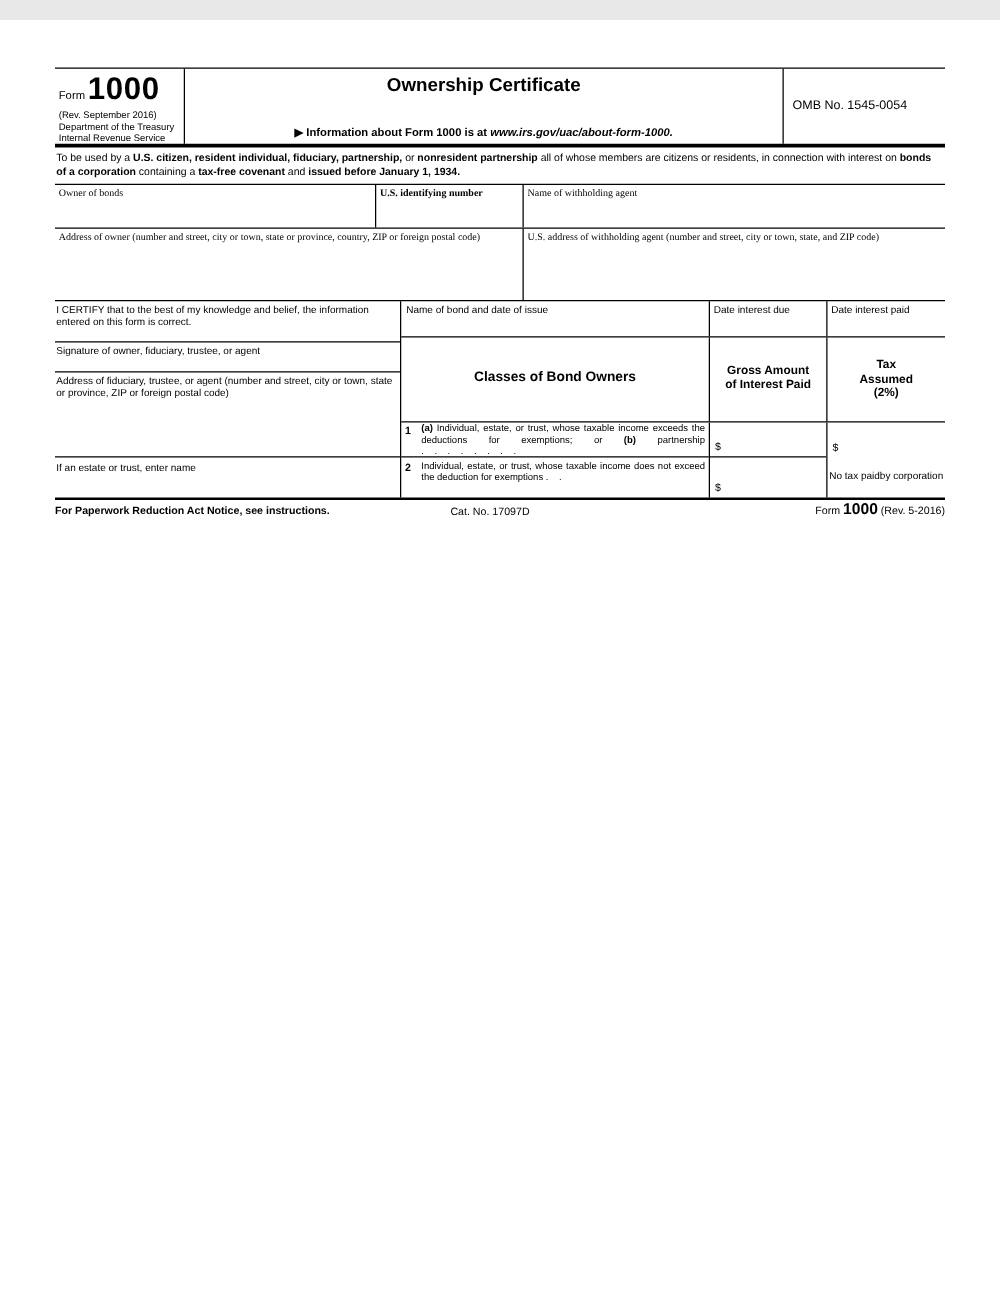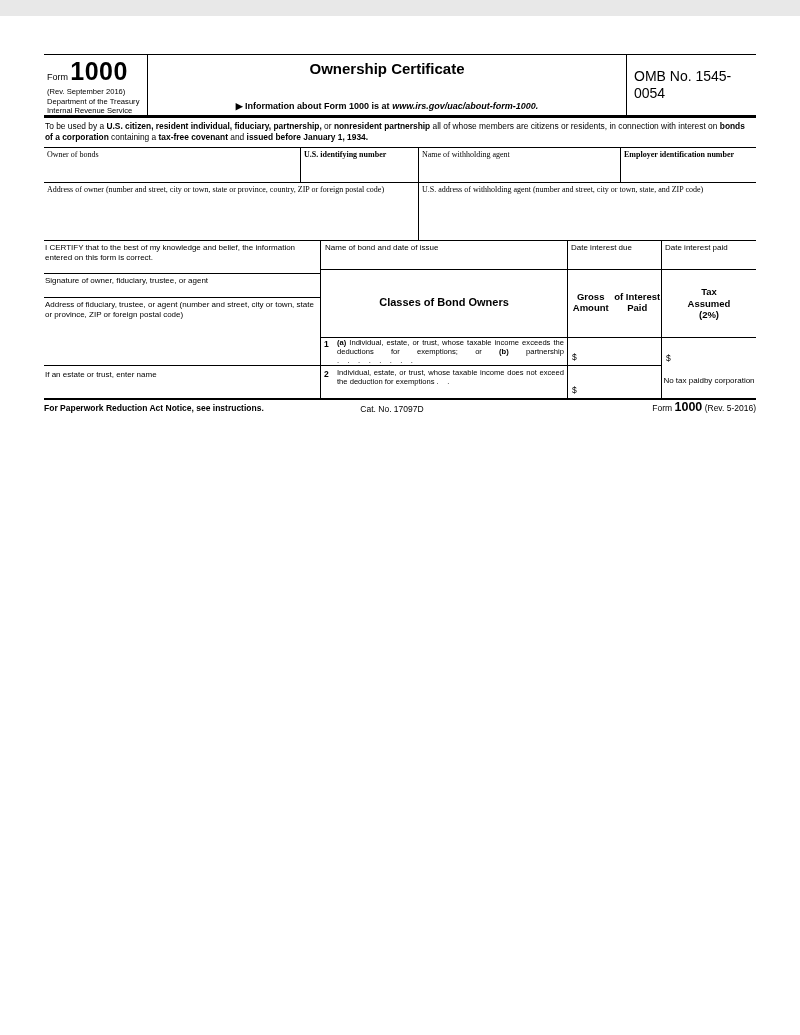--- a/index.html
+++ b/index.html
@@ -11,21 +11,21 @@
   
   .hdr { display: flex; border-top: 1px solid #000; border-bottom: 3px solid #000; height: 64px; }
   .hdr-left { width: 104px; border-right: 1px solid #000; padding: 1px 3px; }
   .form-word { font-size: 9px; }
   .form-num-big { font-size: 25px; font-weight: bold; letter-spacing: 0.5px; }
   .hdr-left .sub { font-size: 7.6px; line-height: 1.22; }
   .hdr-center { flex: 1; border-right: 1px solid #000; display: flex; flex-direction: column; justify-content: space-between; text-align: center; padding: 5px 4px 3px; }
   .form-title { font-size: 15px; font-weight: bold; }
   .info-line { font-size: 9px; font-weight: bold; }
   .info-line .url { font-style: italic; }
-  .hdr-right { width: 129px; display: flex; align-items: center; padding-left: 7px; font-size: 14px; }
+  .hdr-right { width: 129px; display: flex; align-items: center; padding-left: 7px; font-size: 10px; }
 
   
   .instructions { border-bottom: 1px solid #000; padding: 3px 2px 4px 1px; font-size: 8.4px; line-height: 1.3; }
   .b { font-weight: bold; }
 
   
   .row1 { display: flex; height: 35px; border-bottom: 1px solid #000; }
   .row2 { display: flex; height: 58px; border-bottom: 1px solid #000; }
   .cell { padding: 2px 3px; font-family: Liberation Serif, serif; }
   .bl { border-left: 1px solid #000; }
@@ -45,21 +45,21 @@
   .estblock { flex: 1; padding: 4px 3px 0 1px; }
 
   .right-col { flex: 1; border-left: 1px solid #000; display: flex; flex-direction: column; }
   .bt-head { display: flex; height: 29px; border-bottom: 1px solid #000; }
   .bt-bond { width: 246px; padding: 2px 4px; }
   .bt-due { width: 94px; border-left: 1px solid #000; padding: 2px 3px; }
   .bt-paid { flex: 1; border-left: 1px solid #000; padding: 2px 3px; }
 
   .bt-classes { display: flex; height: 68px; border-bottom: 1px solid #000; }
   .classes-cell { width: 246px; display: flex; align-items: center; justify-content: center; font-weight: bold; font-size: 11px; }
-  .gross-cell { width: 94px; border-left: 1px solid #000; display: flex; align-items: center; justify-content: center; font-weight: bold; font-size: 9.5px; text-align: center; line-height: 1.15; }
+  .gross-cell { width: 94px; border-left: 1px solid #000; display: flex; flex-direction: column; align-items: center; justify-content: center; font-weight: bold; font-size: 9.5px; text-align: center; line-height: 1.15; }
   .tax-cell { flex: 1; border-left: 1px solid #000; display: flex; flex-direction: column; align-items: center; justify-content: center; font-weight: bold; font-size: 9.5px; text-align: center; line-height: 1.2; }
 
   .bt-lines { display: flex; flex: 1; }
   .lines-text-col { width: 246px; display: flex; flex-direction: column; }
   .line-row1 { height: 28px; border-bottom: 1px solid #000; display: flex; padding: 1px 3px 1px 3px; }
   .line-row2 { flex: 1; display: flex; padding: 3px 3px 1px 3px; }
   .line-num { width: 13px; font-weight: bold; font-size: 8.5px; flex: none; }
   .line-text { flex: 1; font-size: 7.6px; line-height: 1.18; text-align: justify; }
   .gross-col { width: 94px; border-left: 1px solid #000; display: flex; flex-direction: column; }
   .gross-r1 { height: 28px; border-bottom: 1px solid #000; display: flex; align-items: flex-end; padding: 1px 4px 2px; }
@@ -110,23 +110,20 @@
     <div class="row1">
       <div class="cell w-owner">
         <span>Owner of bonds</span>
       </div>
       <div class="cell bl w-usid">
         <span class="b">U.S. identifying number</span>
       </div>
       <div class="cell bl w-agent">
         <span>Name of withholding agent</span>
       </div>
-      <div class="cell bl w-ein">
-        <span class="b">Employer identification number</span>
-      </div>
     </div>
 
     <div class="row2">
       <div class="cell w-owneraddr">
         <span>Address of owner (number and street, city or town, state or province, country, ZIP or foreign postal code)</span>
       </div>
       <div class="cell bl w-agentaddr">
         <span>U.S. address of withholding agent (number and street, city or town, state, and ZIP code)</span>
       </div>
     </div>

